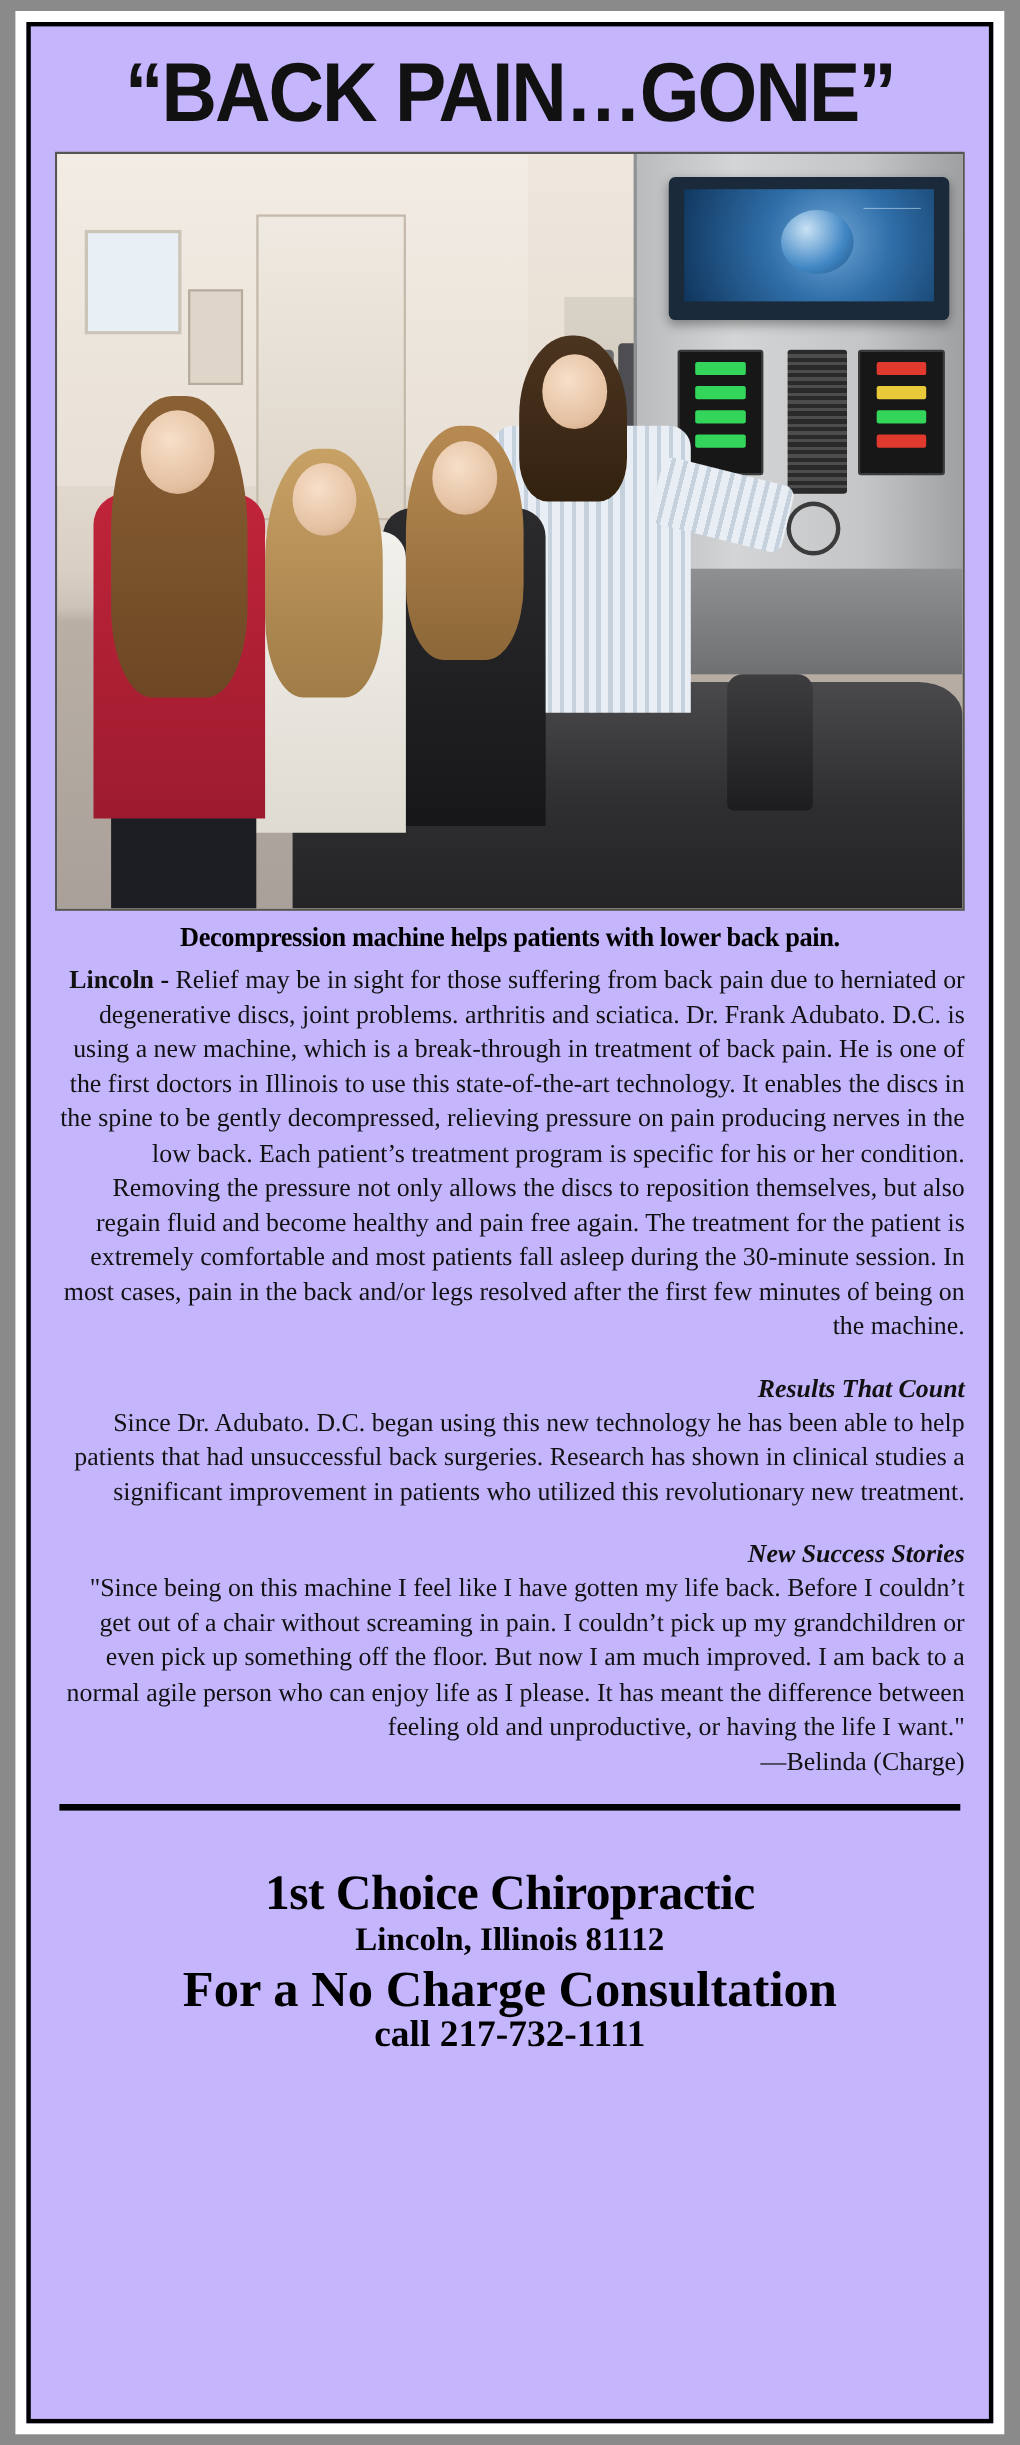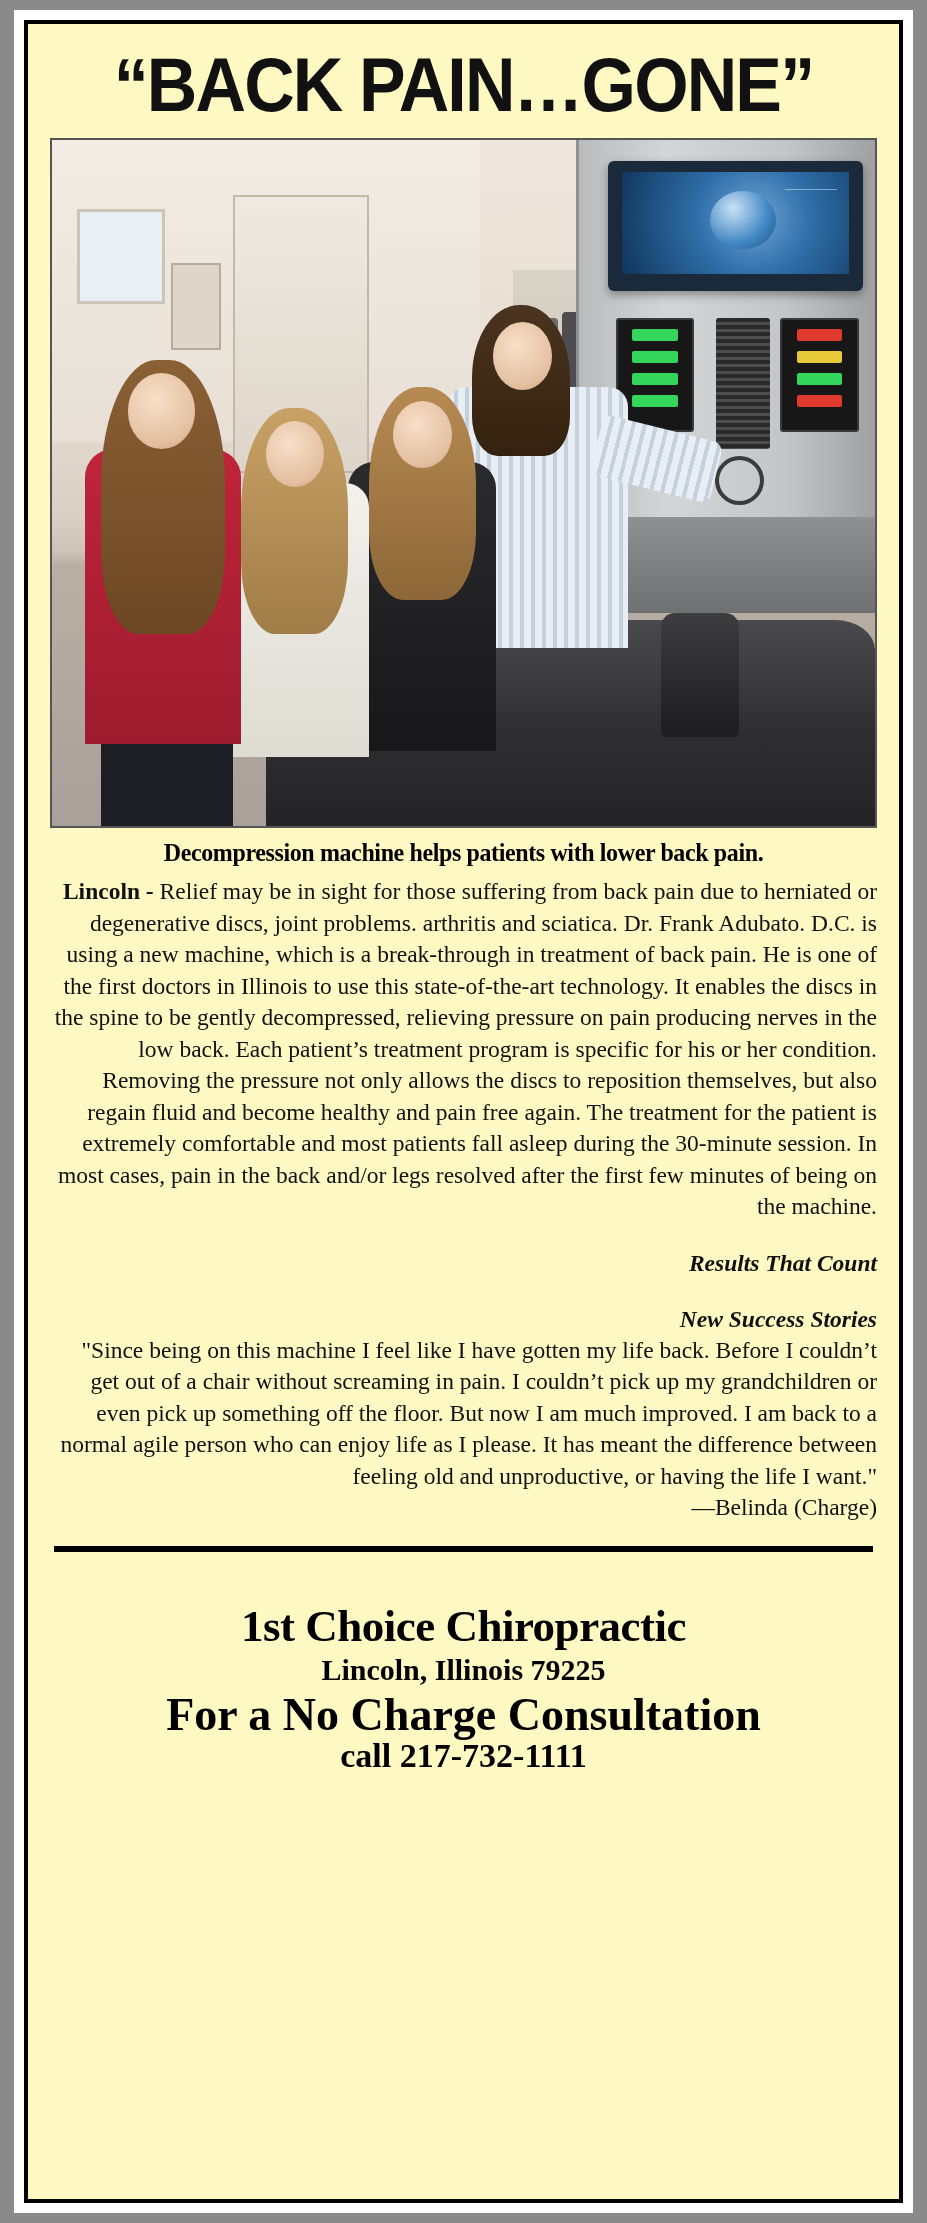--- a/index.html
+++ b/index.html
@@ -24,21 +24,21 @@
     height: 2203px;
     background: #ffffff;
     box-sizing: border-box;
     padding: 10px;
   }
   .ad-frame {
     width: 100%;
     height: 100%;
     border: 4px solid #000000;
     box-sizing: border-box;
-    background: #fef9c3;
+    background: #c4b5fd;
     padding: 12px 22px 0 22px;
   }
 
   
   .headline {
     text-align: center;
     font-family: "Liberation Sans", sans-serif;
     font-weight: bold;
     font-size: 76px;
     line-height: 86px;
@@ -331,32 +331,33 @@
       </div>
 
       <div class="caption">Decompression machine helps patients with lower back pain.</div>
 
       <div class="body-copy">
         <p><span class="lead-city">Lincoln -</span><span> Relief may be in sight for those suffering from back pain due to herniated or degenerative discs, joint problems. arthritis and sciatica. Dr. Frank Adubato. D.C. is using a new machine, which is a break-through in treatment of back pain. He is one of the first doctors in Illinois to use this state-of-the-art technology. It enables the discs in the spine to be gently decompressed, relieving pressure on pain producing nerves in the low back. Each patient’s treatment program is specific for his or her condition. Removing the pressure not only allows the discs to reposition themselves, but also regain fluid and become healthy and pain free again. The treatment for the patient is extremely comfortable and most patients fall asleep during the 30-minute session. In most cases, pain in the back and/or legs resolved after the first few minutes of being on the machine.</span></p>
 
         <div class="spacer"></div>
 
         <p class="sub-head">Results That Count</p>
+        <p class="indent">Since Dr. Adubato. D.C. began using this new technology he has been able to help patients that had unsuccessful back surgeries. Research has shown in clinical studies a significant improvement in patients who utilized this revolutionary new treatment.</p>
 
         <div class="spacer"></div>
 
         <p class="sub-head">New Success Stories</p>
         <p>"Since being on this machine I feel like I have gotten my life back. Before I couldn’t get out of a chair without screaming in pain. I couldn’t pick up my grandchildren or even pick up something off the floor. But now I am much improved. I am back to a normal agile person who can enjoy life as I please. It has meant the difference between feeling old and unproductive, or having the life I want."</p>
         <p class="attrib">—Belinda (Charge)</p>
       </div>
 
       <hr class="footer-rule">
 
       <div class="footer">
         <div class="clinic-name">1st Choice Chiropractic</div>
-        <div class="clinic-addr">Lincoln, Illinois 79225</div>
+        <div class="clinic-addr">Lincoln, Illinois 81112</div>
         <div class="footer-cta">For a No Charge Consultation</div>
         <div class="footer-phone">call  217-732-1111</div>
       </div>
 
     </div>
   </div>
 </div>
 
 </body></html>

